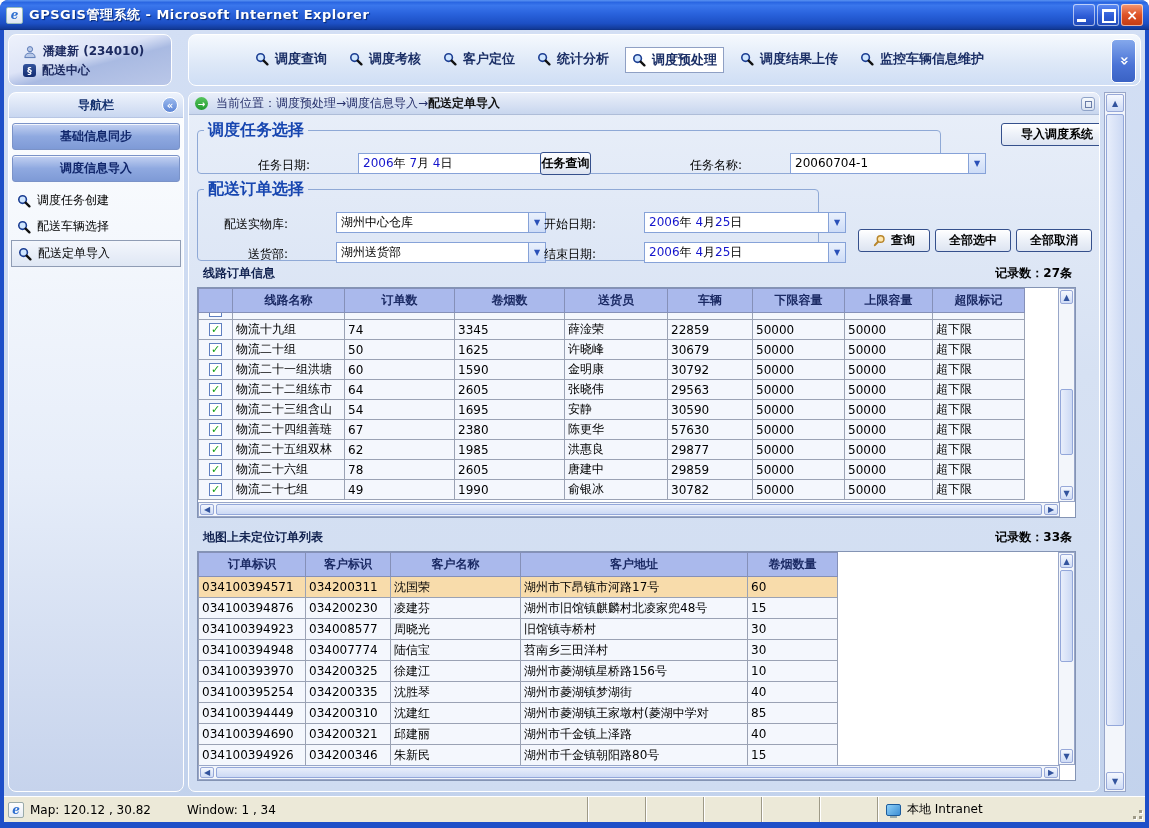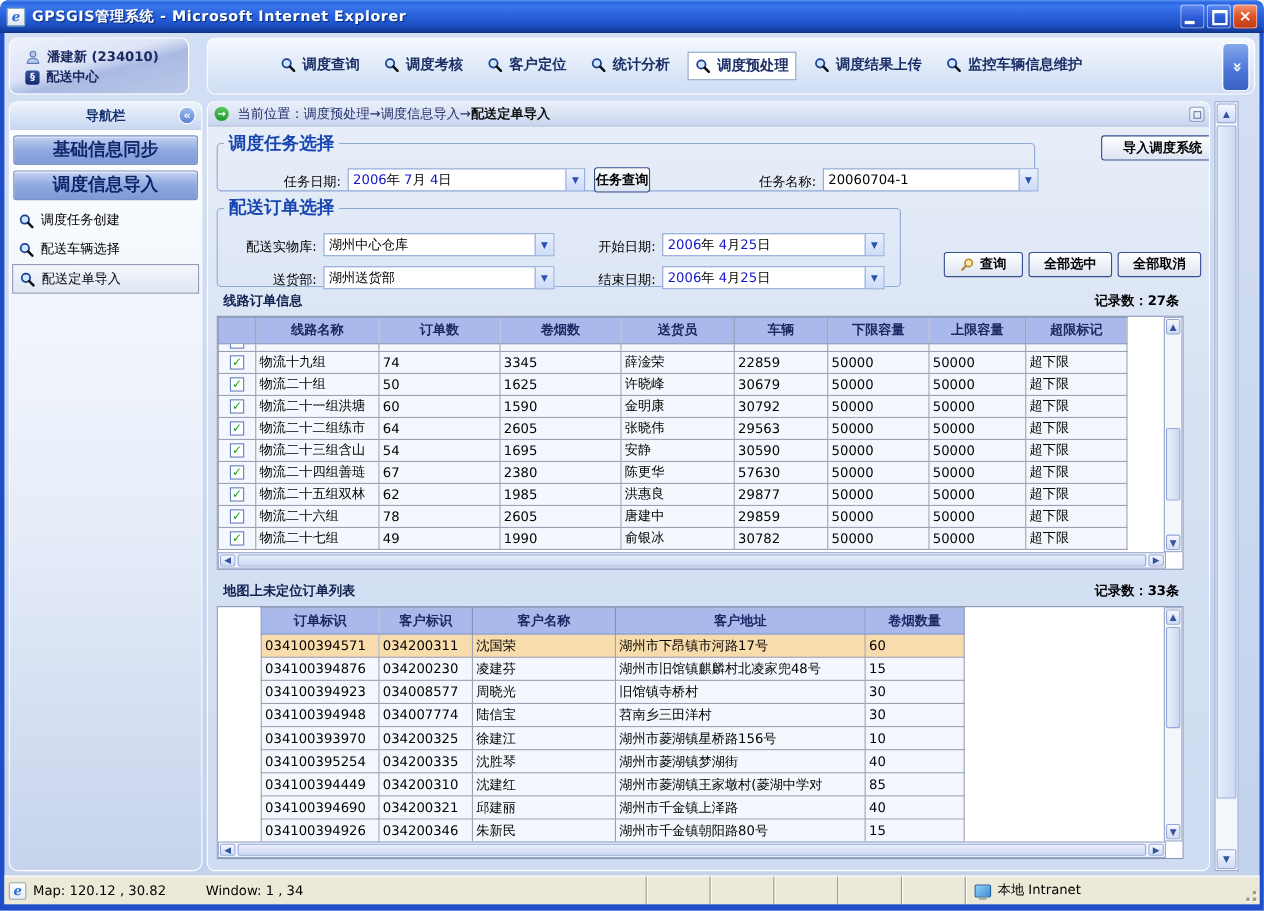--- a/index.html
+++ b/index.html
@@ -43,42 +43,42 @@
   
   .sidebar { position:absolute; left:4px; top:62px; width:176px; height:700px; border:1px solid #fff; border-radius:8px;
     background:linear-gradient(180deg,#fdfeff 0%,#e6edf9 55%,#c6d3ec 100%); overflow:hidden; }
   .side-head { height:25px; background:linear-gradient(#eef3fc,#c9d7f0); border-bottom:1px solid #b7c6e4;
     display:flex; align-items:center; justify-content:center; position:relative; font-size:12px; font-weight:bold; color:#14306e; }
   .collapse-circle { position:absolute; right:5px; top:4px; width:16px; height:16px; border-radius:50%;
     background:linear-gradient(#9dbbee,#5c85d6); border:1px solid #fff; color:#fff; font-size:10px; font-weight:bold;
     display:flex; align-items:center; justify-content:center; cursor:pointer; }
   .navbtn { margin:5px 3px 0 3px; height:27px; border:1px solid #7b93c8; border-radius:3px;
     background:linear-gradient(#c4d2f2,#8fa9e0 50%,#7e9ad6); display:flex; align-items:center; justify-content:center;
-    font-size:16px; font-weight:bold; color:#10266b; cursor:pointer; box-shadow:0 1px 0 rgba(255,255,255,.8) inset; }
+    font-size:12px; font-weight:bold; color:#10266b; cursor:pointer; box-shadow:0 1px 0 rgba(255,255,255,.8) inset; }
   .sidetree { margin-top:6px; }
   .titem { display:flex; align-items:center; gap:6px; margin:1px 2px; padding:4px 6px; font-size:12px; color:#000; cursor:pointer; }
   .titem.selected { border:1px solid #8f9cb4; background:linear-gradient(#f3f6fc,#dfe7f4); }
 
   
   .content { position:absolute; left:184px; top:62px; width:912px; height:700px; border:1px solid #fff; border-radius:7px;
     background:linear-gradient(180deg,#e9eff9,#d6e1f3 40%,#cfdcf1); overflow:hidden; }
   .crumb { height:22px; background:linear-gradient(#eaeffa,#c8d6ee); border-bottom:1px solid #aebdd8;
     display:flex; align-items:center; gap:8px; padding:0 6px; font-size:12px; color:#26306b; position:relative; }
   .crumb .go { width:13px; height:13px; border-radius:50%; background:linear-gradient(#58c55e,#1f9a2e);
     color:#fff; font-size:9px; font-weight:bold; display:flex; align-items:center; justify-content:center; }
   .crumb b { color:#111; }
   .panelbtn { position:absolute; right:4px; top:4px; width:14px; height:14px; border:1px solid #8fa3c8; border-radius:3px;
     background:linear-gradient(#f7fafd,#d8e2f1); cursor:pointer; }
   .panelbtn::after { content:""; position:absolute; left:3px; top:3px; width:5px; height:5px; border:1px solid #6a7da8; }
 
   fieldset { position:absolute; border:1px solid #8fa9d6; border-radius:4px; }
   legend { font-size:16px; font-weight:bold; color:#1746b0; padding:0 4px; margin-left:6px; }
   .flabel { position:absolute; font-size:12px; color:#000; text-align:right; }
   .combo { position:absolute; height:21px; border:1px solid #86a2d8; background:#fff; font-size:12px; line-height:19px;
-    padding-left:4px; color:#000; cursor:pointer; }
+    padding-left:4px; color:#000; cursor:pointer;margin-left:42px; }
   .combo .arrow { position:absolute; right:0; top:0; bottom:0; width:17px; display:flex; align-items:center; justify-content:center;
     font-size:8px; color:#2a50b8; background:linear-gradient(#eaf1fd,#cddcf7); border-left:1px solid #86a2d8; }
   .dnum { color:#1414cc; }
   .xpbtn { position:absolute; border:1px solid #35508c; border-radius:3px; background:linear-gradient(#ffffff,#eef2f9 45%,#dde4f1);
     font-size:12px; font-weight:bold; color:#000; cursor:pointer; display:flex; align-items:center; justify-content:center; gap:5px;
     font-family:"DejaVu Sans",sans-serif; box-shadow:0 1px 0 rgba(255,255,255,.9) inset; }
 
   .sec-head { position:absolute; width:879px; height:20px; font-size:12px; color:#10214f; }
   .sec-head .t { position:absolute; left:6px; top:2px; font-weight:bold; }
   .sec-head .c { position:absolute; right:4px; top:2px; font-weight:bold; color:#000; }
@@ -488,21 +488,21 @@
           <span class="sbtn" style="left:1px; top:1px; width:14px; height:11px;">◀</span>
           <span class="thumb hthumb" style="left:17px; top:1px; right:17px; height:11px;"></span>
           <span class="sbtn" style="right:1px; top:1px; width:14px; height:11px;">▶</span>
         </div>
       </div>
 
       <div class="sec-head" style="left:8px; top:434px;">
         <span class="t">地图上未定位订单列表</span>
         <span class="c">记录数：33条</span>
       </div>
-      <div class="tbl-area" style="left:8px; top:458px; width:879px; height:230px;padding-left:39px;">
+      <div class="tbl-area" style="left:8px; top:458px; width:879px; height:230px;">
         <table class="t2">
           <colgroup>
               <col style="width:107px">
               <col style="width:85px">
               <col style="width:130px">
               <col style="width:227px">
               <col style="width:90px">
             </colgroup>
           <thead>
               <tr id="t2-head">

